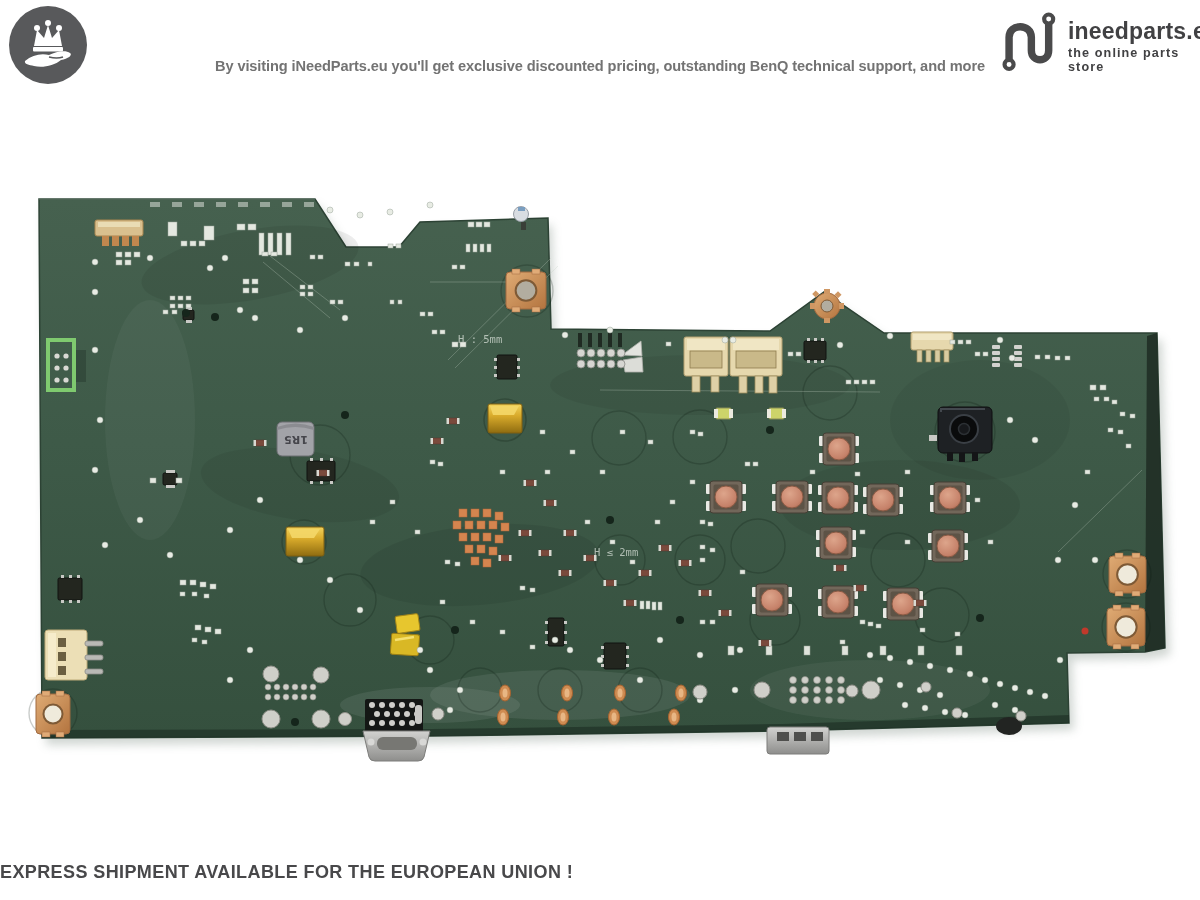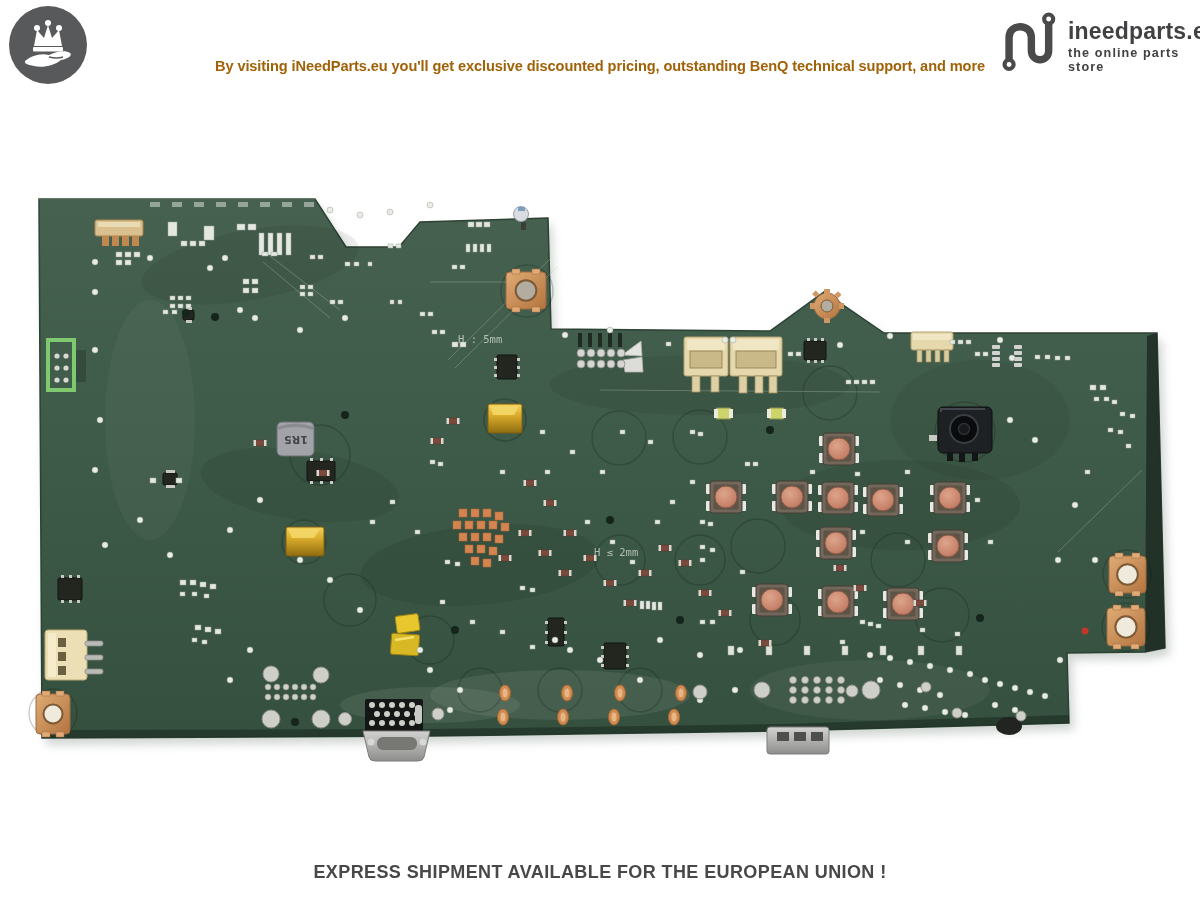--- a/index.html
+++ b/index.html
@@ -1,27 +1,27 @@
 <!DOCTYPE html>
 <html><head>
 <meta charset="utf-8">
 <style>
   html,body{margin:0;padding:0;background:#ffffff;}
   .stage{position:relative;width:1200px;height:900px;background:#ffffff;overflow:hidden;
          font-family:"Liberation Sans",sans-serif;}
   svg{display:block;}
   .badge{position:absolute;left:8px;top:5px;width:80px;height:80px;}
   .tagline{position:absolute;left:0;top:58px;width:1200px;text-align:center;
-           font-size:14.6px;font-weight:bold;color:#a16207;letter-spacing:-0.1px;}
+           font-size:14.6px;font-weight:bold;color:#737373;letter-spacing:-0.1px;}
   .brand{position:absolute;left:1000px;top:6px;width:198px;height:78px;display:flex;align-items:flex-start;}
   .brand-mark{width:66px;height:74px;flex:0 0 auto;}
   .brand-text{margin-left:2px;margin-top:14px;}
   .brand-name{font-size:23px;font-weight:bold;color:#414143;letter-spacing:0.2px;line-height:1.0;}
   .brand-sub{font-size:12.6px;font-weight:bold;color:#414143;letter-spacing:1.1px;margin-top:3px;}
-  .footer{position:absolute;left:0;top:862px;width:1200px;text-align:center;
+  .footer{position:absolute;left:0;top:862px;width:1200px;
           font-size:18px;font-weight:bold;color:#48484a;letter-spacing:0.4px;}
   .board-wrap{position:absolute;left:0;top:0;width:1200px;height:900px;}
 </style>
 </head>
 <body>
 
 <div class="stage">
 
   <div class="board-wrap">
   <svg id="board-svg" width="1200" height="900" viewBox="0 0 1200 900">

